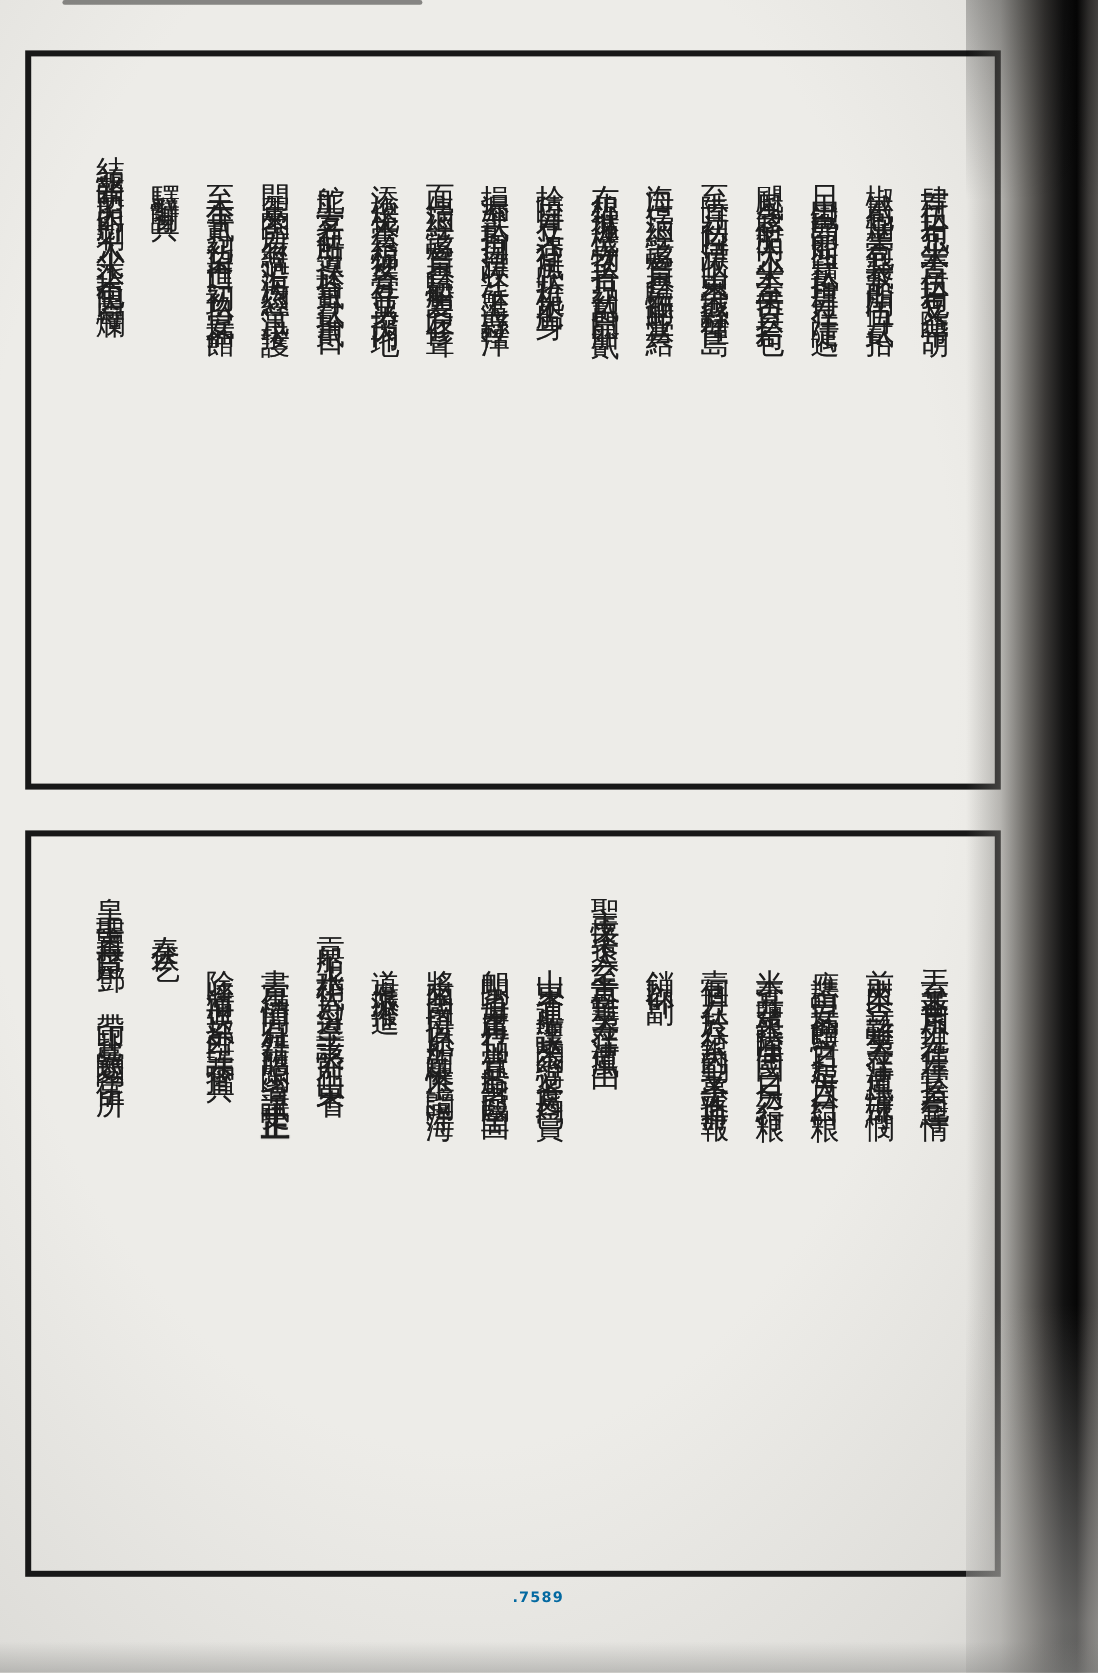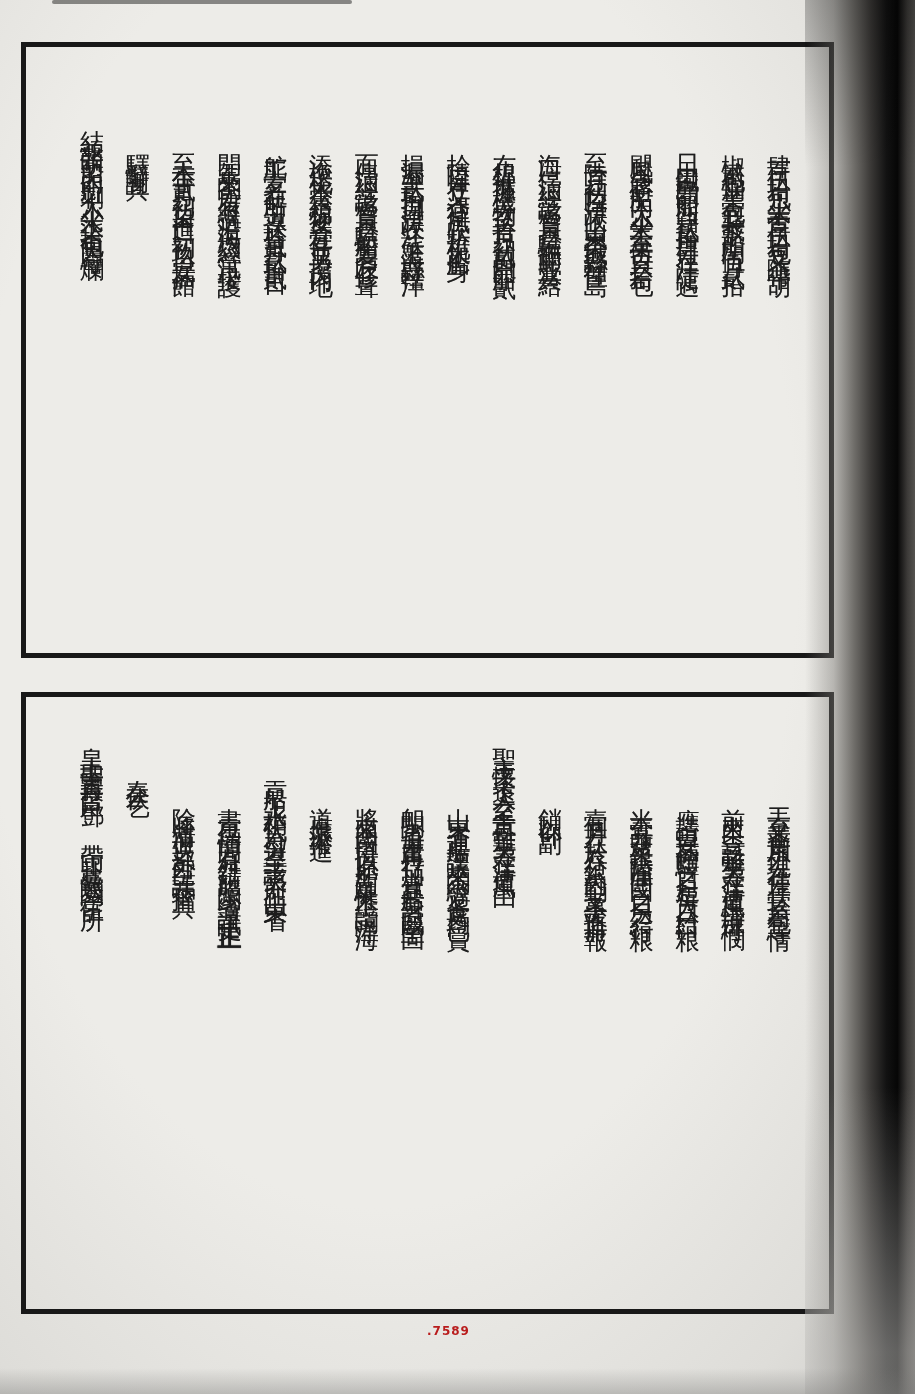--- a/index.html
+++ b/index.html
@@ -48,21 +48,21 @@
   .bottom-edge{
     position:absolute;left:0;bottom:0;width:100%;height:26px;
     background:linear-gradient(to bottom, rgba(120,120,118,0) 0%, rgba(120,120,118,0.38) 100%);
   }
   .top-smudge{
     position:absolute;top:0;left:52px;width:300px;height:4px;
     background:rgba(50,50,48,0.55);border-radius:2px;
   }
   .page-number{
     position:absolute;left:427px;top:1324px;
-    font-size:12px;font-weight:bold;color:#b91c1c;letter-spacing:1px;
+    font-size:12px;font-weight:bold;color:#0369a1;letter-spacing:1px;
   }
 </style>
 </head>
 <body>
 
 <div class="page-bg"></div>
 <div class="top-smudge"></div>
 
 <div class="frame top-block">
   <div class="cols">

